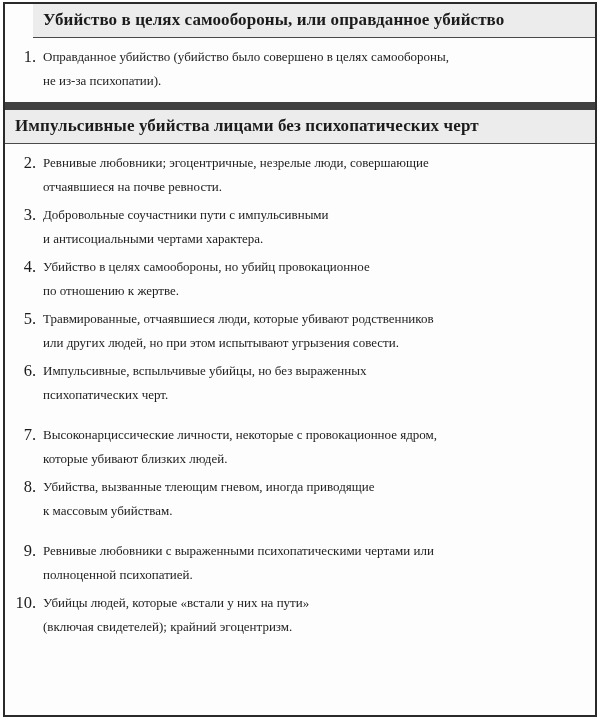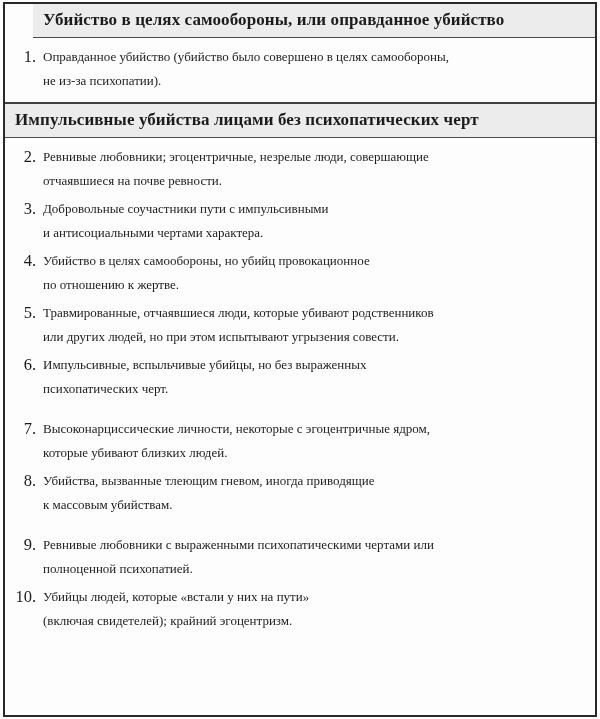--- a/index.html
+++ b/index.html
@@ -18,21 +18,21 @@
   .table-wrap {
     box-sizing: border-box;
     width: 594px;
     min-height: 715px;
     margin: 2px 3px;
     border: 2px solid #2a2a2a;
     background: #fdfdfd;
   }
   .section-header {
     background: #ececec;
-    border-top: 2px solid #404040;
+    border-top: 8px solid #404040;
     border-bottom: 1px solid #4a4a4a;
     padding: 4px 10px 5px 10px;
     font-weight: bold;
     font-size: 17px;
     line-height: 24px;
     white-space: pre-line;
     letter-spacing: 0.1px;
   }
   .section:first-child .section-header {
     border-top: none;
@@ -111,21 +111,21 @@
     <div class="item-text">Импульсивные, вспыльчивые убийцы, но без выраженных
 психопатических черт.</div>
   </div>
 </div>
   </div>
 
   <div class="section">
     <div class="section-items">
   <div class="item">
     <span class="item-num">7.</span>
-    <div class="item-text">Высоконарциссические личности, некоторые с эгоцентричные ядром,
+    <div class="item-text">Высоконарциссические личности, некоторые с провокационное ядром,
 которые убивают близких людей.</div>
   </div>
 
   <div class="item">
     <span class="item-num">8.</span>
     <div class="item-text">Убийства, вызванные тлеющим гневом, иногда приводящие
 к массовым убийствам.</div>
   </div>
 </div>
   </div>

